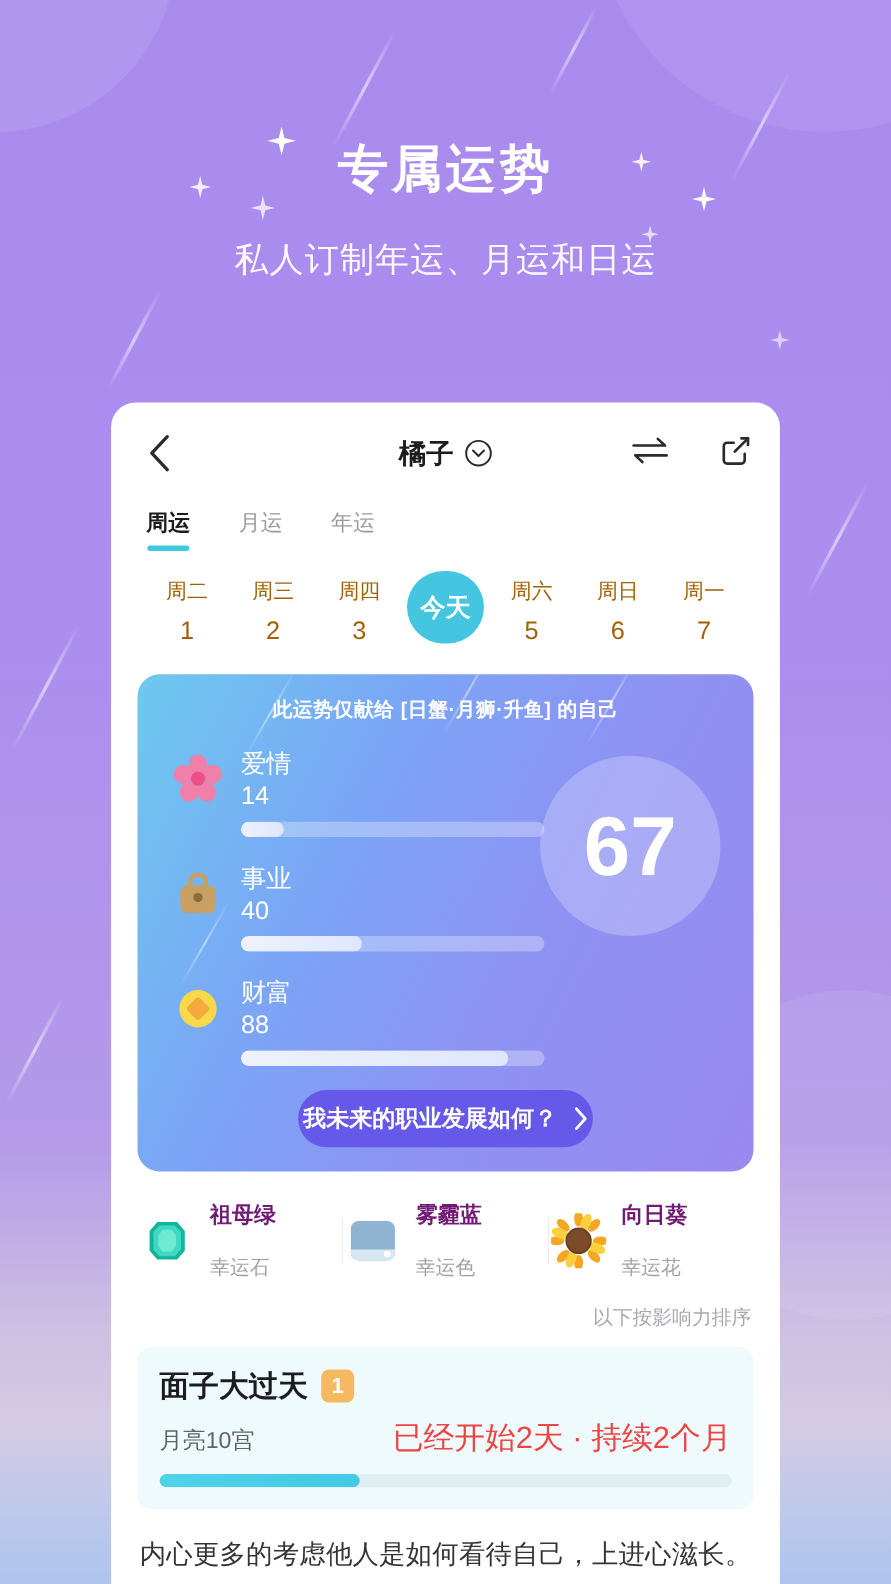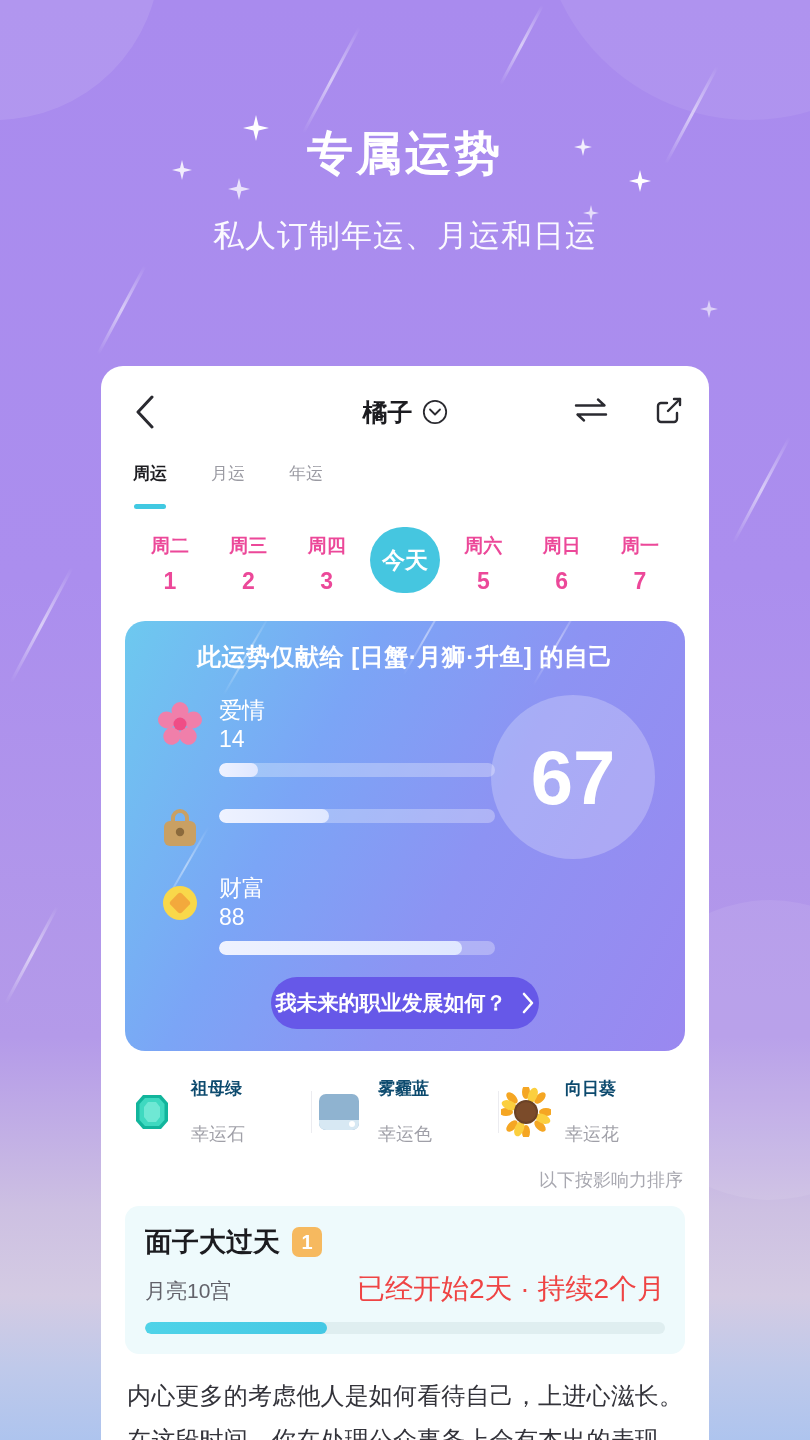--- a/index.html
+++ b/index.html
@@ -76,30 +76,30 @@
   .nav-title {
     position:absolute; left:0; right:0; text-align:center;
     display:flex; align-items:center; justify-content:center; gap:9px;
     font-size:25px; font-weight:600; color:#1c1c20;
   }
   .nav-right { position:absolute; right:24px; top:50%; transform:translateY(-50%);
     display:flex; align-items:center; gap:44px; }
 
   
   .tabs { display:flex; gap:44px; padding:0 32px; margin-top:4px; }
-  .tab { position:relative; padding-bottom:24px; font-size:17px; color:#9a9aa2; cursor:pointer; }
+  .tab { position:relative; padding-bottom:12px; font-size:20px; color:#9a9aa2; cursor:pointer; }
   .tab.active { color:#1c1c20; font-weight:700; }
   .tab.active::after {
     content:""; position:absolute; left:1px; right:1px; bottom:0;
     height:5px; border-radius:3px; background:#41c9e2;
   }
 
   
   .days { display:flex; justify-content:space-between; padding:24px 34px 0; }
-  .day { width:70px; text-align:center; color:#ec4899;font-weight:bold; }
+  .day { width:70px; text-align:center; color:#a16207; }
   .day .dw { font-size:19px; }
   .day .dn { font-size:23px; margin-top:9px; }
   .day.today {
     background:#45c6e0; border-radius:34px;
     display:flex; align-items:center; justify-content:center;
     height:66px; margin-top:-6px;
     color:#ffffff; font-size:23px; font-weight:700;
   }
 
   
@@ -109,21 +109,21 @@
     background:linear-gradient(117deg,#6dc9ef 0%, #7ba5f6 33%, #8d93f3 60%, #9a88f0 100%);
     position:relative; overflow:hidden;
     padding:20px 0 22px;
   }
   .fcard .fstreak {
     position:absolute; width:2px; height:90px;
     background:linear-gradient(180deg, rgba(255,255,255,0) 0%, rgba(255,255,255,.45) 50%, rgba(255,255,255,0) 100%);
     transform:rotate(30deg);
   }
   .fcard-title {
-    text-align:center; color:#ffffff; font-size:24px; font-weight:700;
+    text-align:center; color:#ffffff; font-size:18px; font-weight:700;
     letter-spacing:.5px; position:relative; z-index:2;
   }
   .score-circle {
     position:absolute; right:30px; top:74px;
     width:164px; height:164px; border-radius:50%;
     background:rgba(255,255,255,0.24);
     display:flex; align-items:center; justify-content:center;
     color:#ffffff; font-size:76px; font-weight:700; z-index:1;
   }
   .stats { position:relative; z-index:2; padding:22px 0 0 32px; }
@@ -143,21 +143,21 @@
     width:268px; height:52px;
     background:#6658e8; border-radius:26px;
     display:flex; align-items:center; justify-content:center; gap:14px;
     color:#ffffff; font-size:21px; font-weight:600; cursor:pointer;
   }
 
   
   .lucky { display:flex; align-items:center; padding:26px 26px 0; }
   .lucky-item { flex:1; display:flex; align-items:center; gap:14px; }
   .lucky-ico { width:50px; height:50px; flex:0 0 50px; }
-  .lucky-txt .lt { font-size:17px; font-weight:700; color:#0c4a6e; }
+  .lucky-txt .lt { font-size:20px; font-weight:700; color:#701a75; }
   .lucky-txt .ls { font-size:18px; color:#a0a0a8; margin-top:22px; }
   .lucky-div { width:1px; height:42px; background:#ececf0; margin:0 2px; }
 
   .sorted-note { text-align:right; padding:22px 26px 0; font-size:18px; color:#a8a8b0;margin-left:28px; }
 
   
   .transit {
     margin:14px 24px 0; background:#eefafc; border-radius:14px;
     padding:18px 20px 20px;
   }
@@ -315,20 +315,24 @@
 
       <div class="stat">
         <div class="stat-ico">
           <svg viewBox="0 0 46 46" width="46" height="46">
             <path d="M16 17 V13 a7 7 0 0 1 14 0 v4" fill="none" stroke="#c9a063" stroke-width="4" stroke-linecap="round"></path>
             <rect x="7" y="16" width="32" height="25" rx="6" fill="#c9a063"></rect>
             <circle cx="23" cy="27" r="4.2" fill="#8b6a3c"></circle>
           </svg>
         </div>
         <div class="stat-body">
+          <div class="stat-top">
+            <span class="stat-name">事业</span>
+            <span class="stat-val">40</span>
+          </div>
           <div class="bar">
               <i style="width:40%"></i>
             </div>
         </div>
       </div>
 
       <div class="stat">
         <div class="stat-ico">
           <svg viewBox="0 0 46 46" width="46" height="46">
             <circle cx="23" cy="24" r="17" fill="#f9d84a"></circle>

